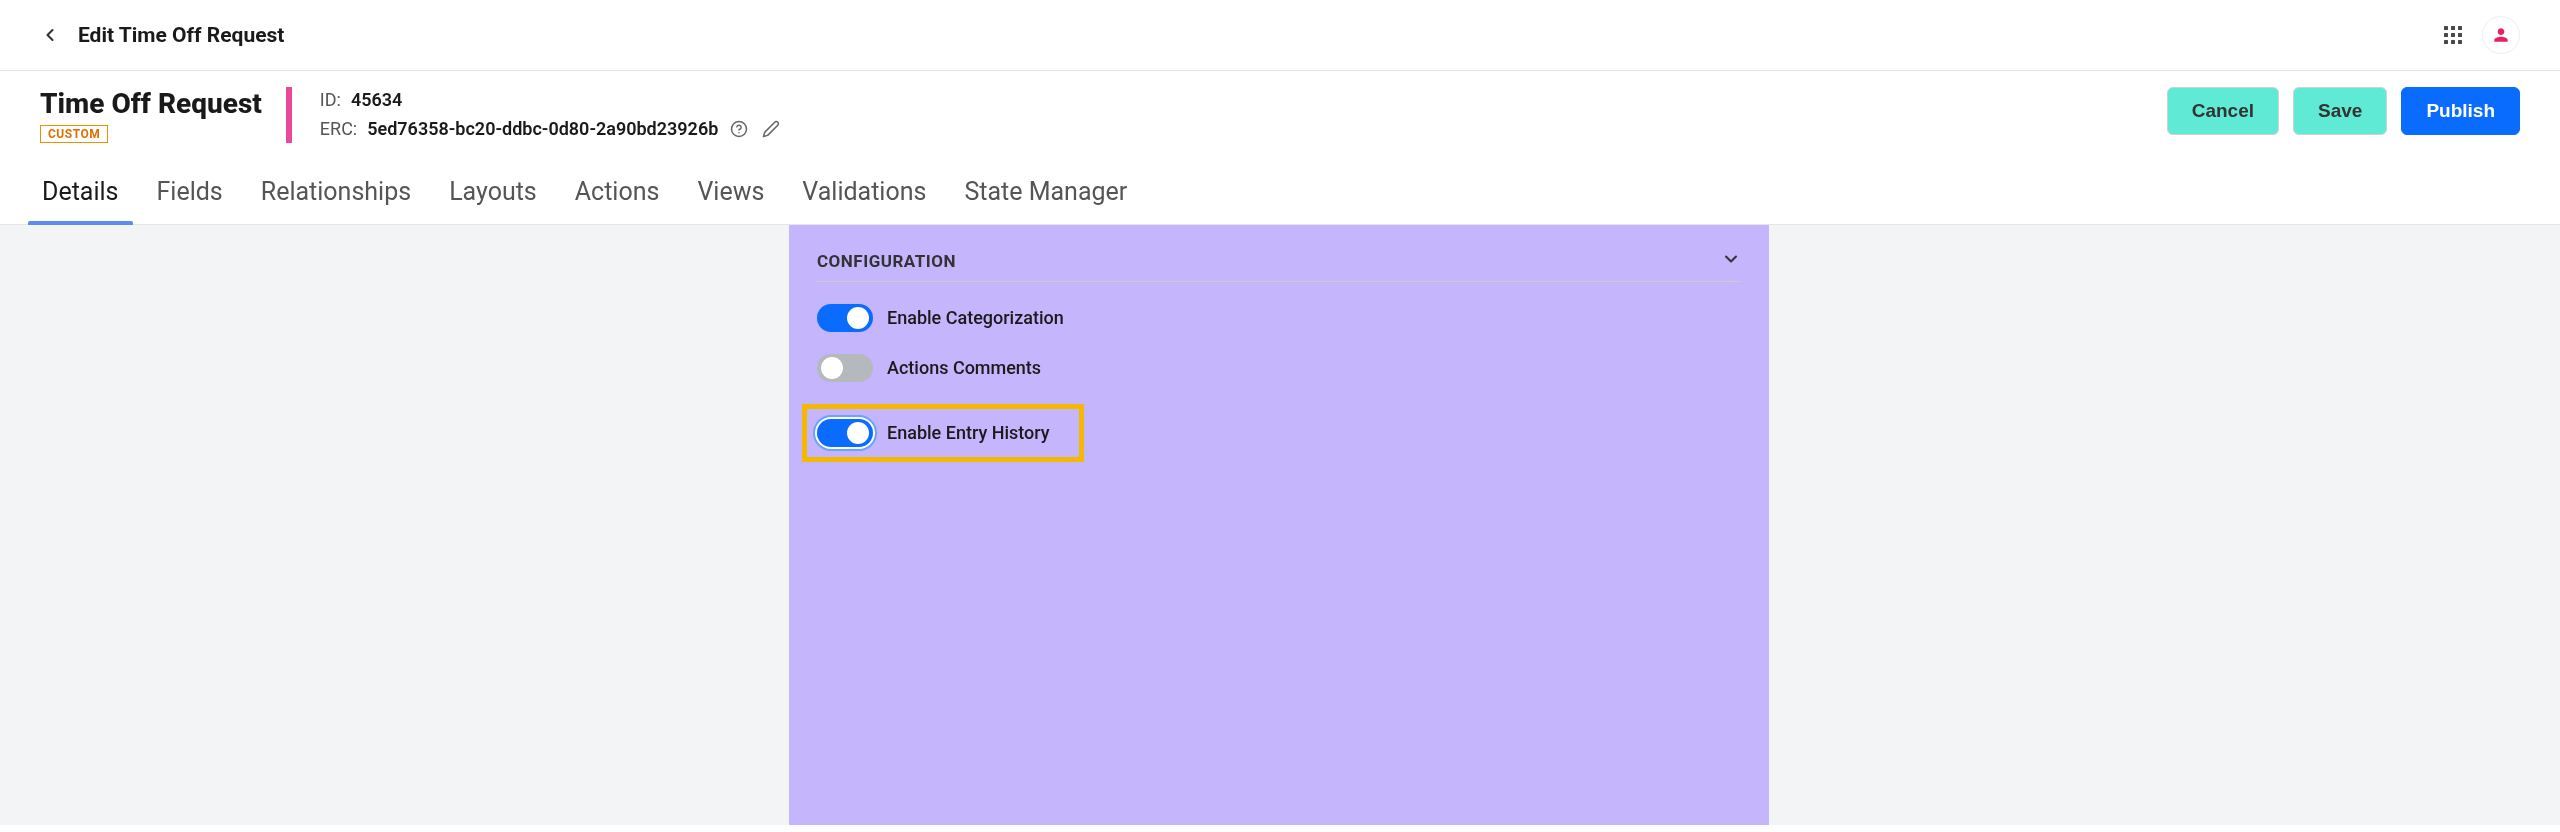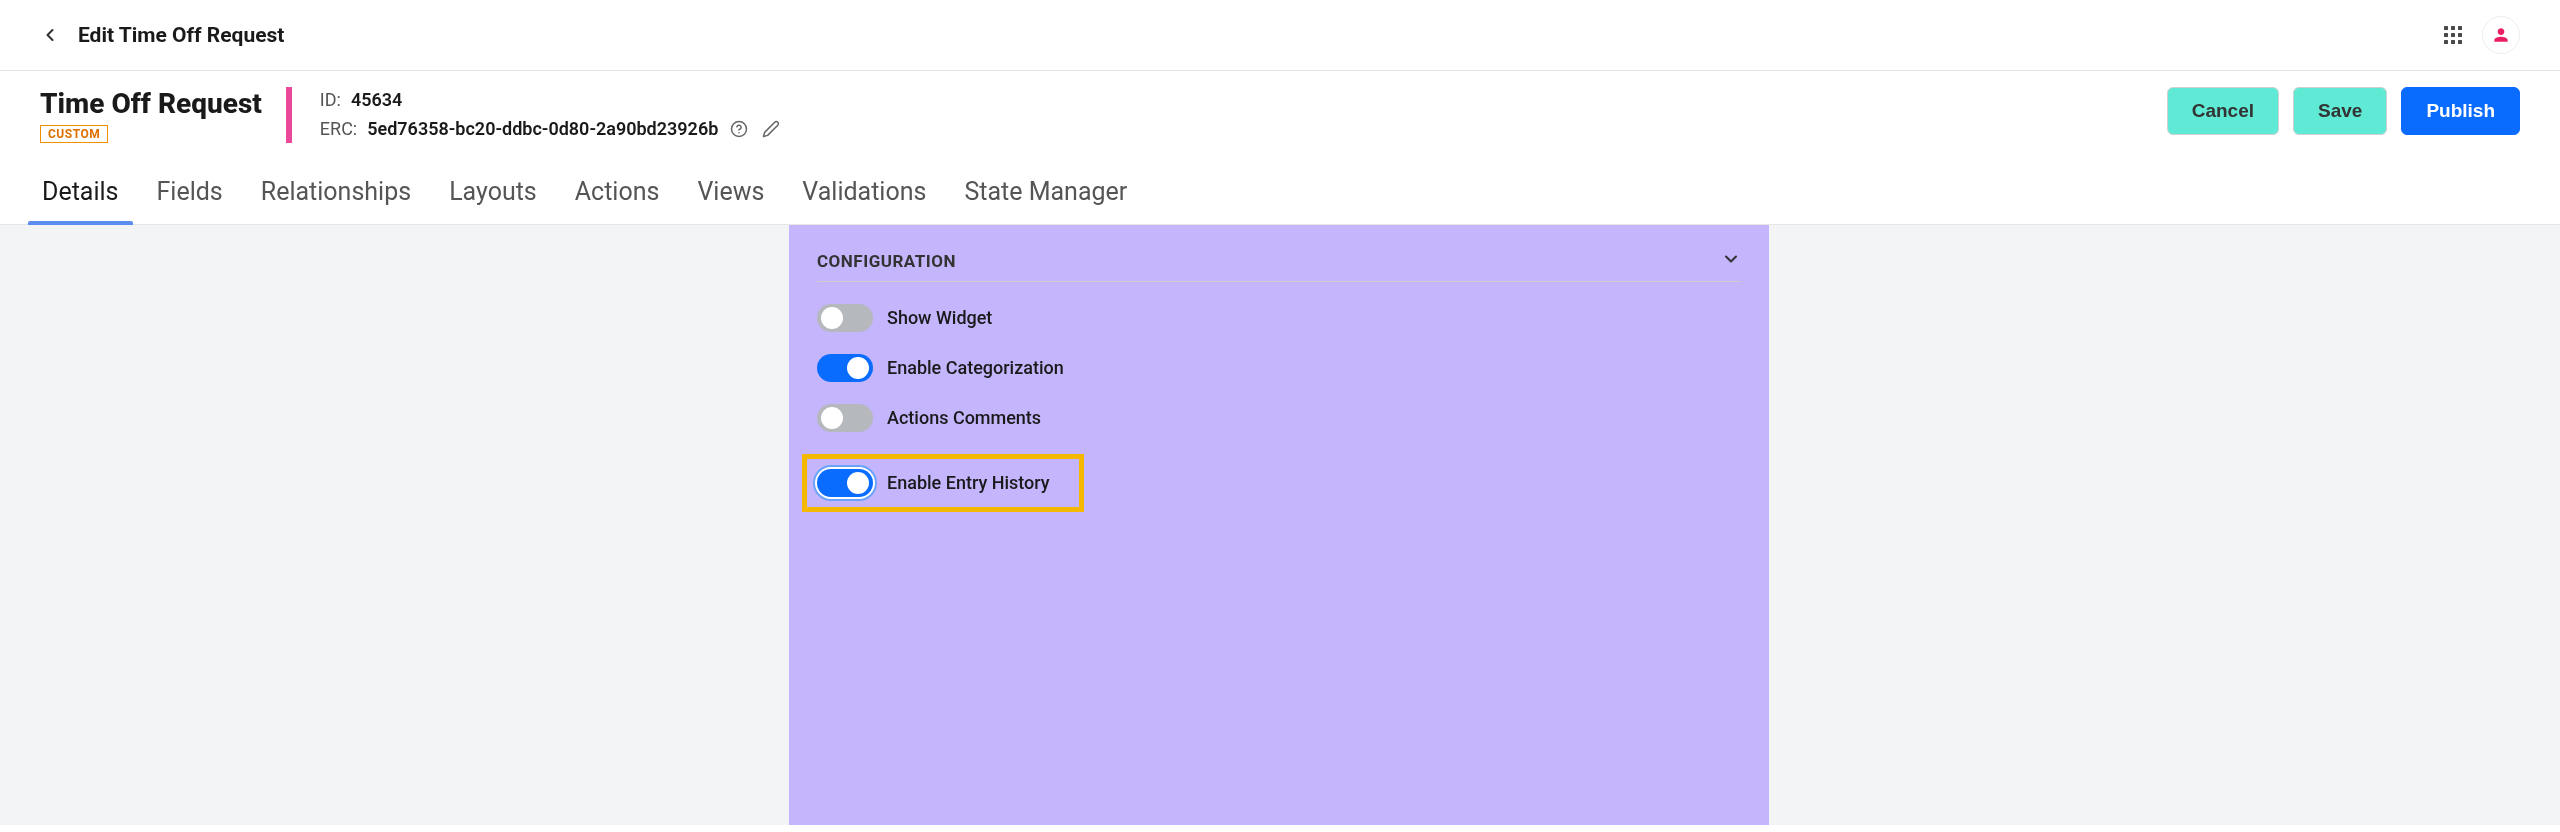--- a/index.html
+++ b/index.html
@@ -343,26 +343,20 @@
     <div class="section-header">
       <div class="section-title">CONFIGURATION</div>
       <div class="chevron">
         <svg width="20" height="20" viewBox="0 0 24 24" fill="none" stroke="currentColor" stroke-width="2.5" stroke-linecap="round" stroke-linejoin="round">
             <polyline points="6 9 12 15 18 9"></polyline>
           </svg>
       </div>
     </div>
     <div class="config-list">
       <div class="config-row">
-        <div class="toggle off">
-            <div class="knob"></div>
-          </div>
-        <div class="config-label">Show Widget</div>
-      </div>
-      <div class="config-row">
         <div class="toggle on">
             <div class="knob"></div>
           </div>
         <div class="config-label">Enable Categorization</div>
       </div>
       <div class="config-row">
         <div class="toggle off">
             <div class="knob"></div>
           </div>
         <div class="config-label">Actions Comments</div>

